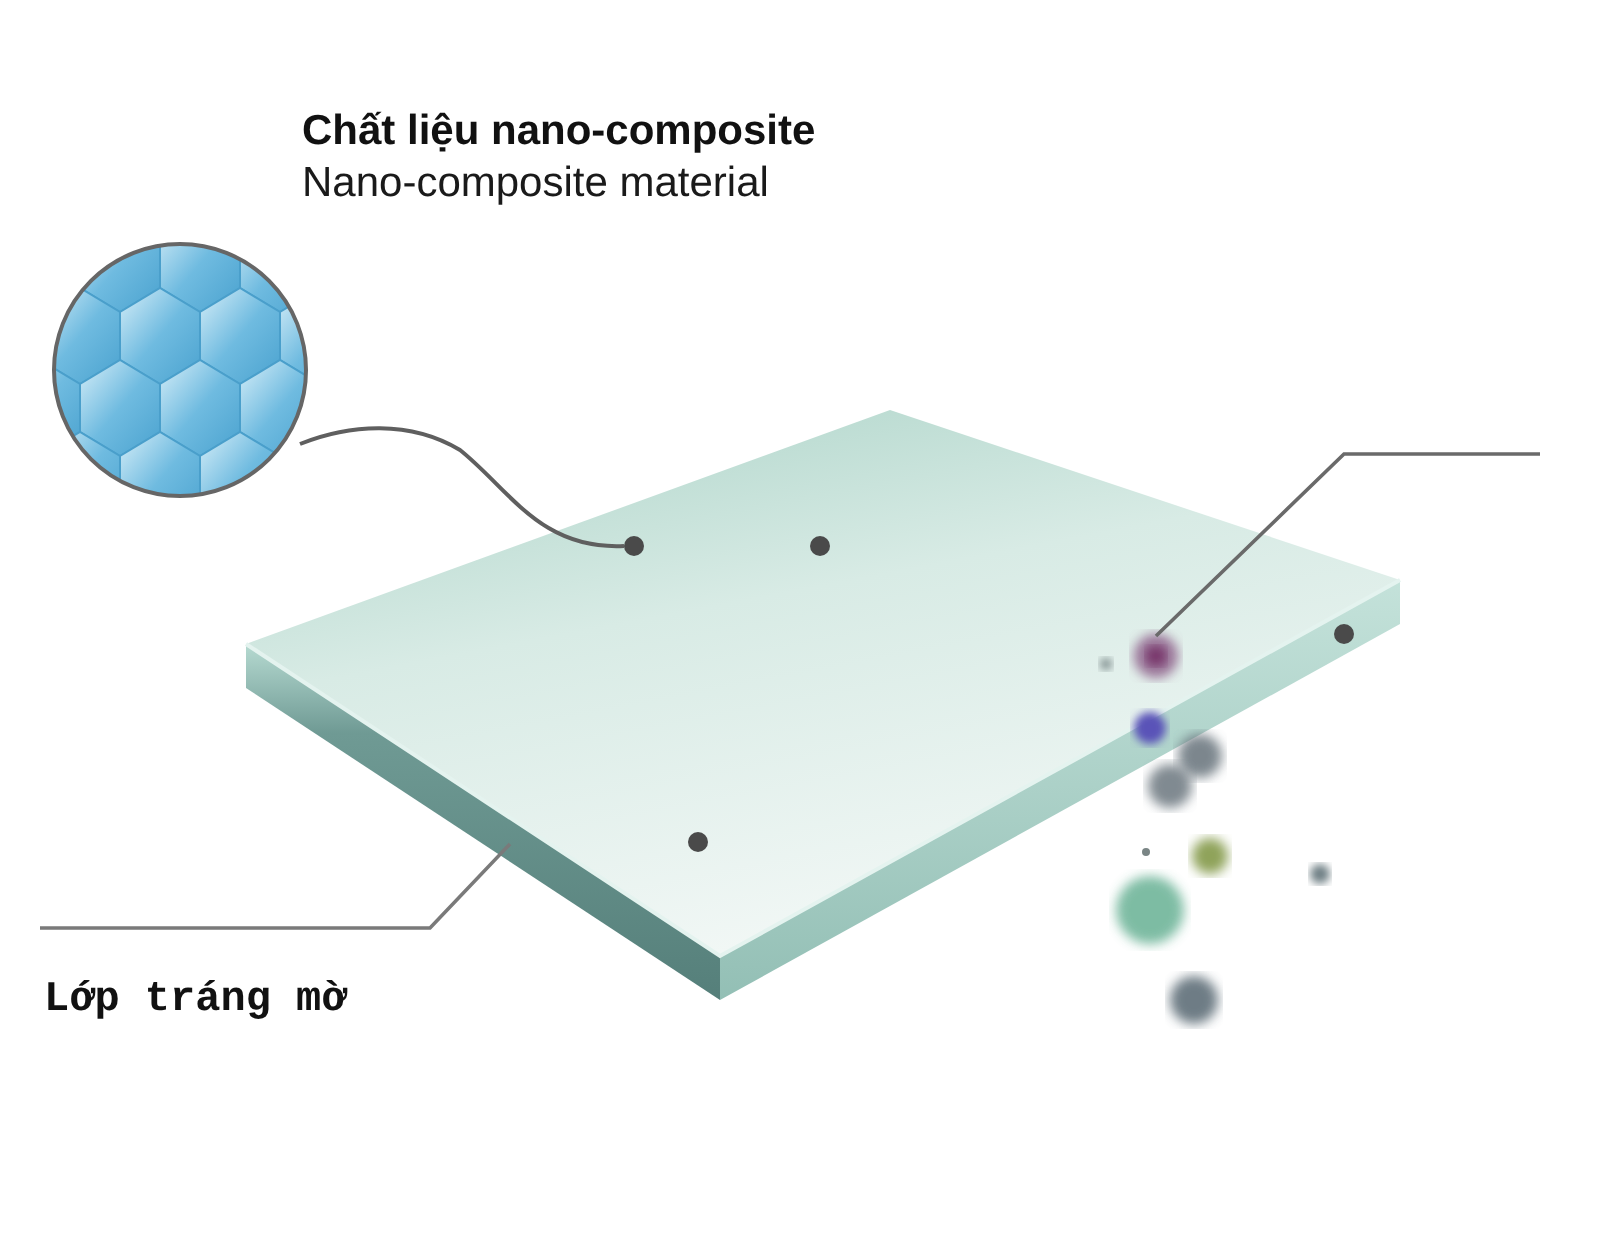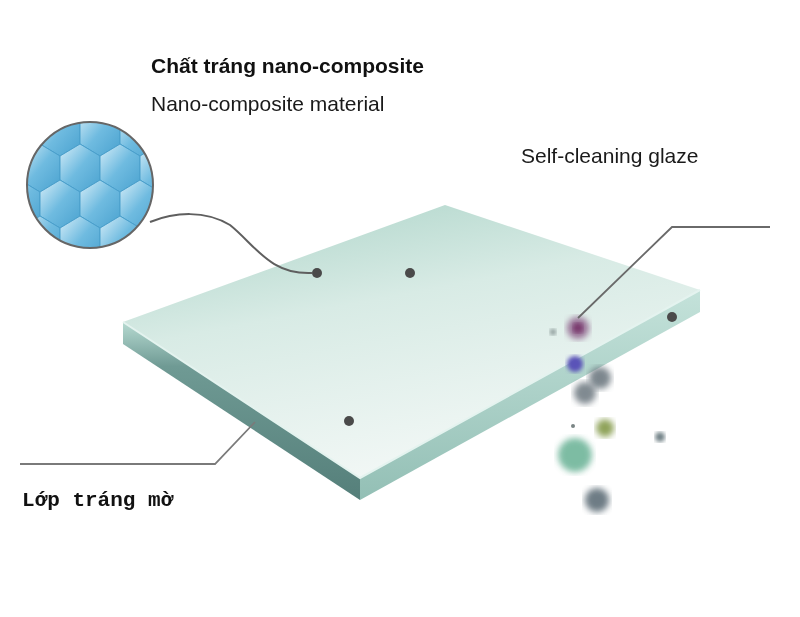--- a/index.html
+++ b/index.html
@@ -1,21 +1,21 @@
 <!DOCTYPE html>
 <html><head>
   <meta charset="utf-8">
   <style>
     html, body { margin: 0; padding: 0; background: #ffffff; }
     body { width: 800px; height: 617px; position: relative; overflow: hidden;
            font-family: "Liberation Sans", sans-serif; }
     #diagram { position: absolute; left: 0; top: 0; }
     .label { position: absolute; color: #111111; white-space: nowrap; }
     .label .title { font-weight: bold; font-size: 21px; line-height: 26px; display: block; }
-    .label .sub { font-size: 21px; line-height: 26px; display: block; margin-top: 12px; color: #1a1a1a; }
+    .label .sub { font-size: 21px; line-height: 26px; display: block; margin-top: 0; color: #1a1a1a; }
   </style>
 </head>
 <body>
 
 <svg id="diagram" width="800" height="617" viewBox="0 0 800 617" xmlns="http://www.w3.org/2000/svg">
   <defs>
     <linearGradient id="topGrad" x1="0" y1="0" x2="0.4" y2="1">
       <stop offset="0" stop-color="#a9d2c6"></stop>
       <stop offset="0.45" stop-color="#d8ebe5"></stop>
       <stop offset="1" stop-color="#f1f7f5"></stop>
@@ -97,23 +97,22 @@
         <polygon points="20,228 40,216 60,228 60,252 40,264 20,252"></polygon>
         <polygon points="60,228 80,216 100,228 100,252 80,264 60,252"></polygon>
         <polygon points="100,228 120,216 140,228 140,252 120,264 100,252"></polygon>
       </g>
     </g>
     <circle cx="90" cy="185" r="63" fill="none" stroke="#666666" stroke-width="2"></circle>
   </g>
 </svg>
 
 <div class="label" style="left:151px; top:53px;">
-  <span class="title">Chất tráng nano-composite</span>
+  <span class="title">Chất liệu nano-composite</span>
   <span class="sub">Nano-composite material</span>
 </div>
 
 <div class="label" style="left:521px; top:131px;">
-  <span class="sub">Self-cleaning glaze</span>
 </div>
 
 <div class="label" style="left:22px; top:488px;font-family:Liberation Mono, monospace;">
   <span class="title">Lớp tráng mờ</span>
 </div>
 
 </body></html>

